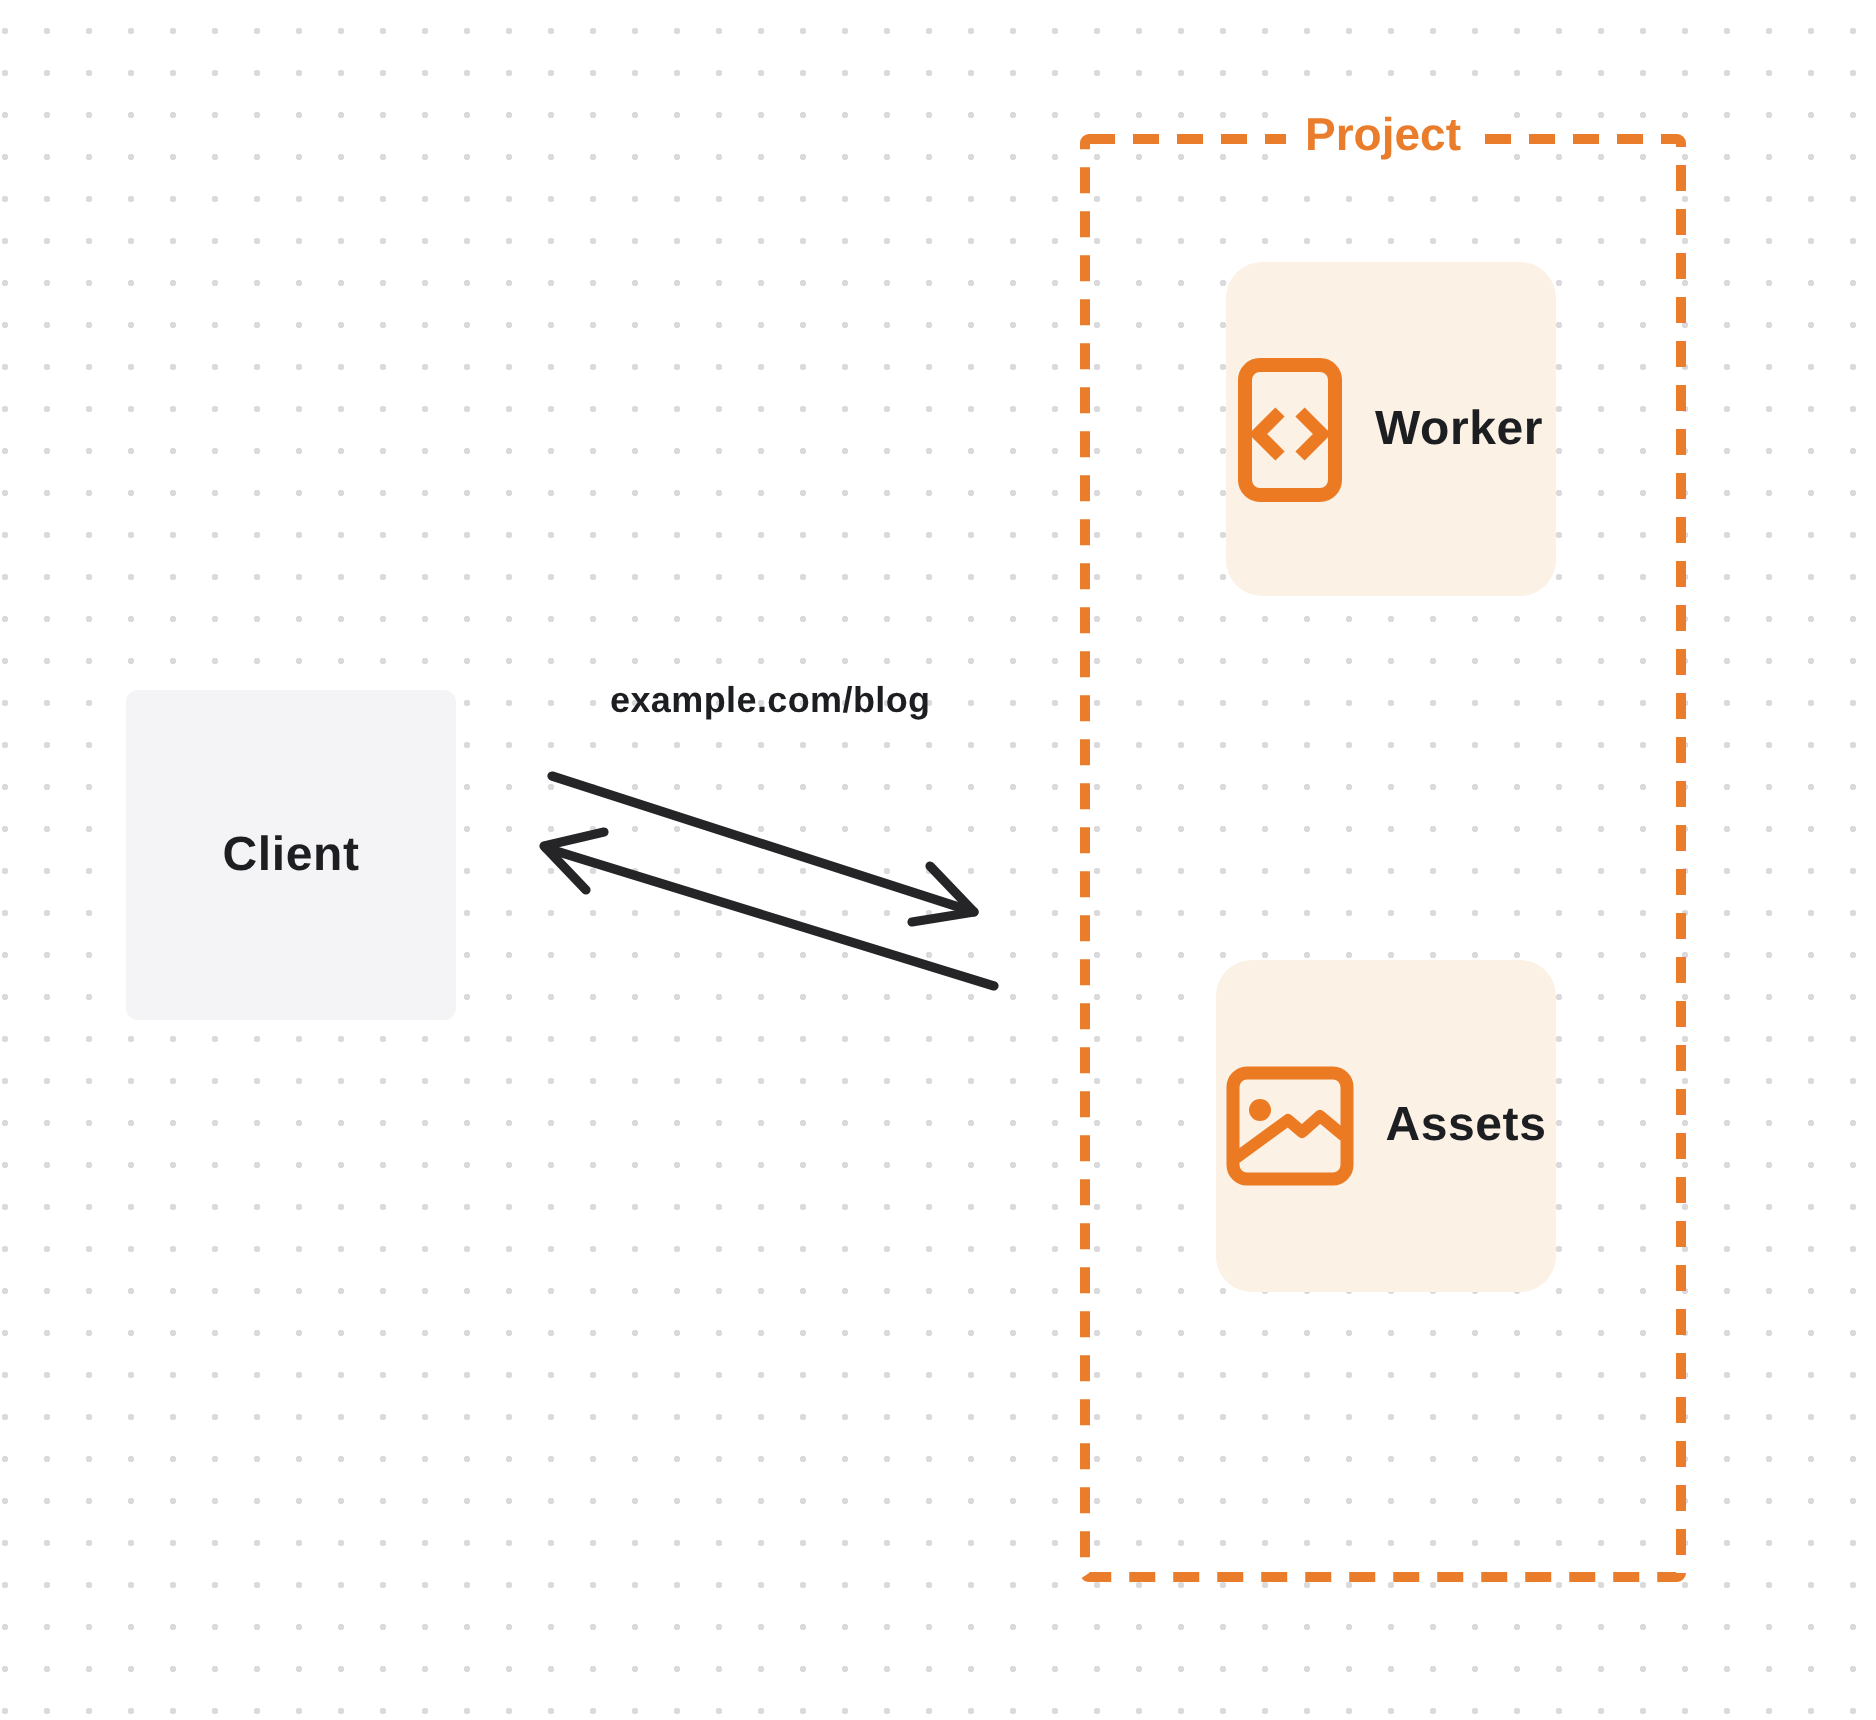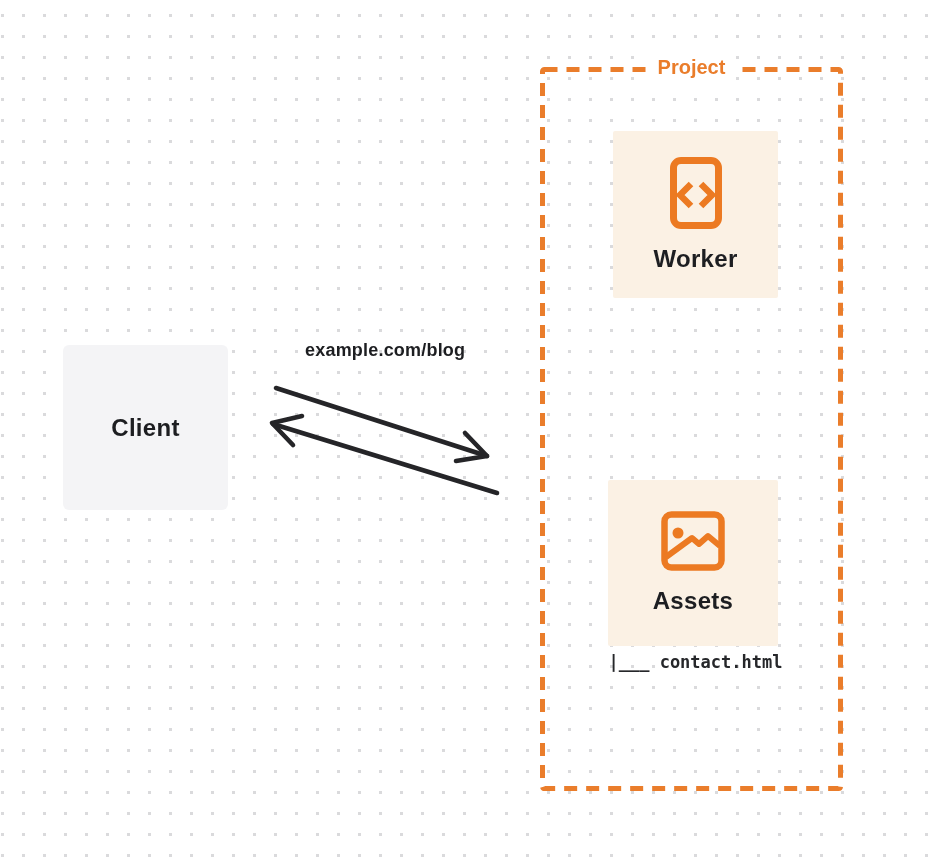--- a/index.html
+++ b/index.html
@@ -52,32 +52,32 @@
     left: 540px; top: 67px;
     width: 303px; height: 724px;
   }
   .project-label {
     position: absolute;
     top: -14px;
     left: 50%;
     transform: translateX(-50%);
     background: #ffffff;
     padding: 0 10px;
-    font-size: 20px;
+    font-size: 23px;
     line-height: 28px;
     font-weight: 700;
     color: #ea7d2b;
     white-space: nowrap;
   }
   .card {
     position: absolute;
     background: #fbf1e4;
-    border-radius: 2px;
+    border-radius: 18px;
     display: flex;
-    flex-direction: column;
+    flex-direction: row;
     align-items: center;
     justify-content: center;
     gap: 16px;
   }
   .card.worker { left: 73px; top: 64px; width: 165px; height: 167px; }
   .card.assets { left: 68px; top: 413px; width: 170px; height: 166px; align-items: center; }
   .card .label {
     font-size: 24px;
     font-weight: 700;
     letter-spacing: 0.3px;
@@ -129,17 +129,16 @@
     <div class="card assets">
       <svg width="64" height="60" viewBox="0 0 64 60" fill="none" xmlns="http://www.w3.org/2000/svg">
         <rect x="3.5" y="3.5" width="57" height="53" rx="7" stroke="#ec7a22" stroke-width="6.5"></rect>
         <circle cx="17" cy="22" r="5.5" fill="#ec7a22"></circle>
         <path d="M5 46 L31 27 L38 33 L47 25 L59 35" stroke="#ec7a22" stroke-width="6" stroke-linejoin="round"></path>
       </svg>
       <div class="label">Assets</div>
     </div>
 
     <div class="file-tree">
-      <div class="line">  |___ contact.html</div>
     </div>
   </div>
 
 </div>
 
 </body></html>

